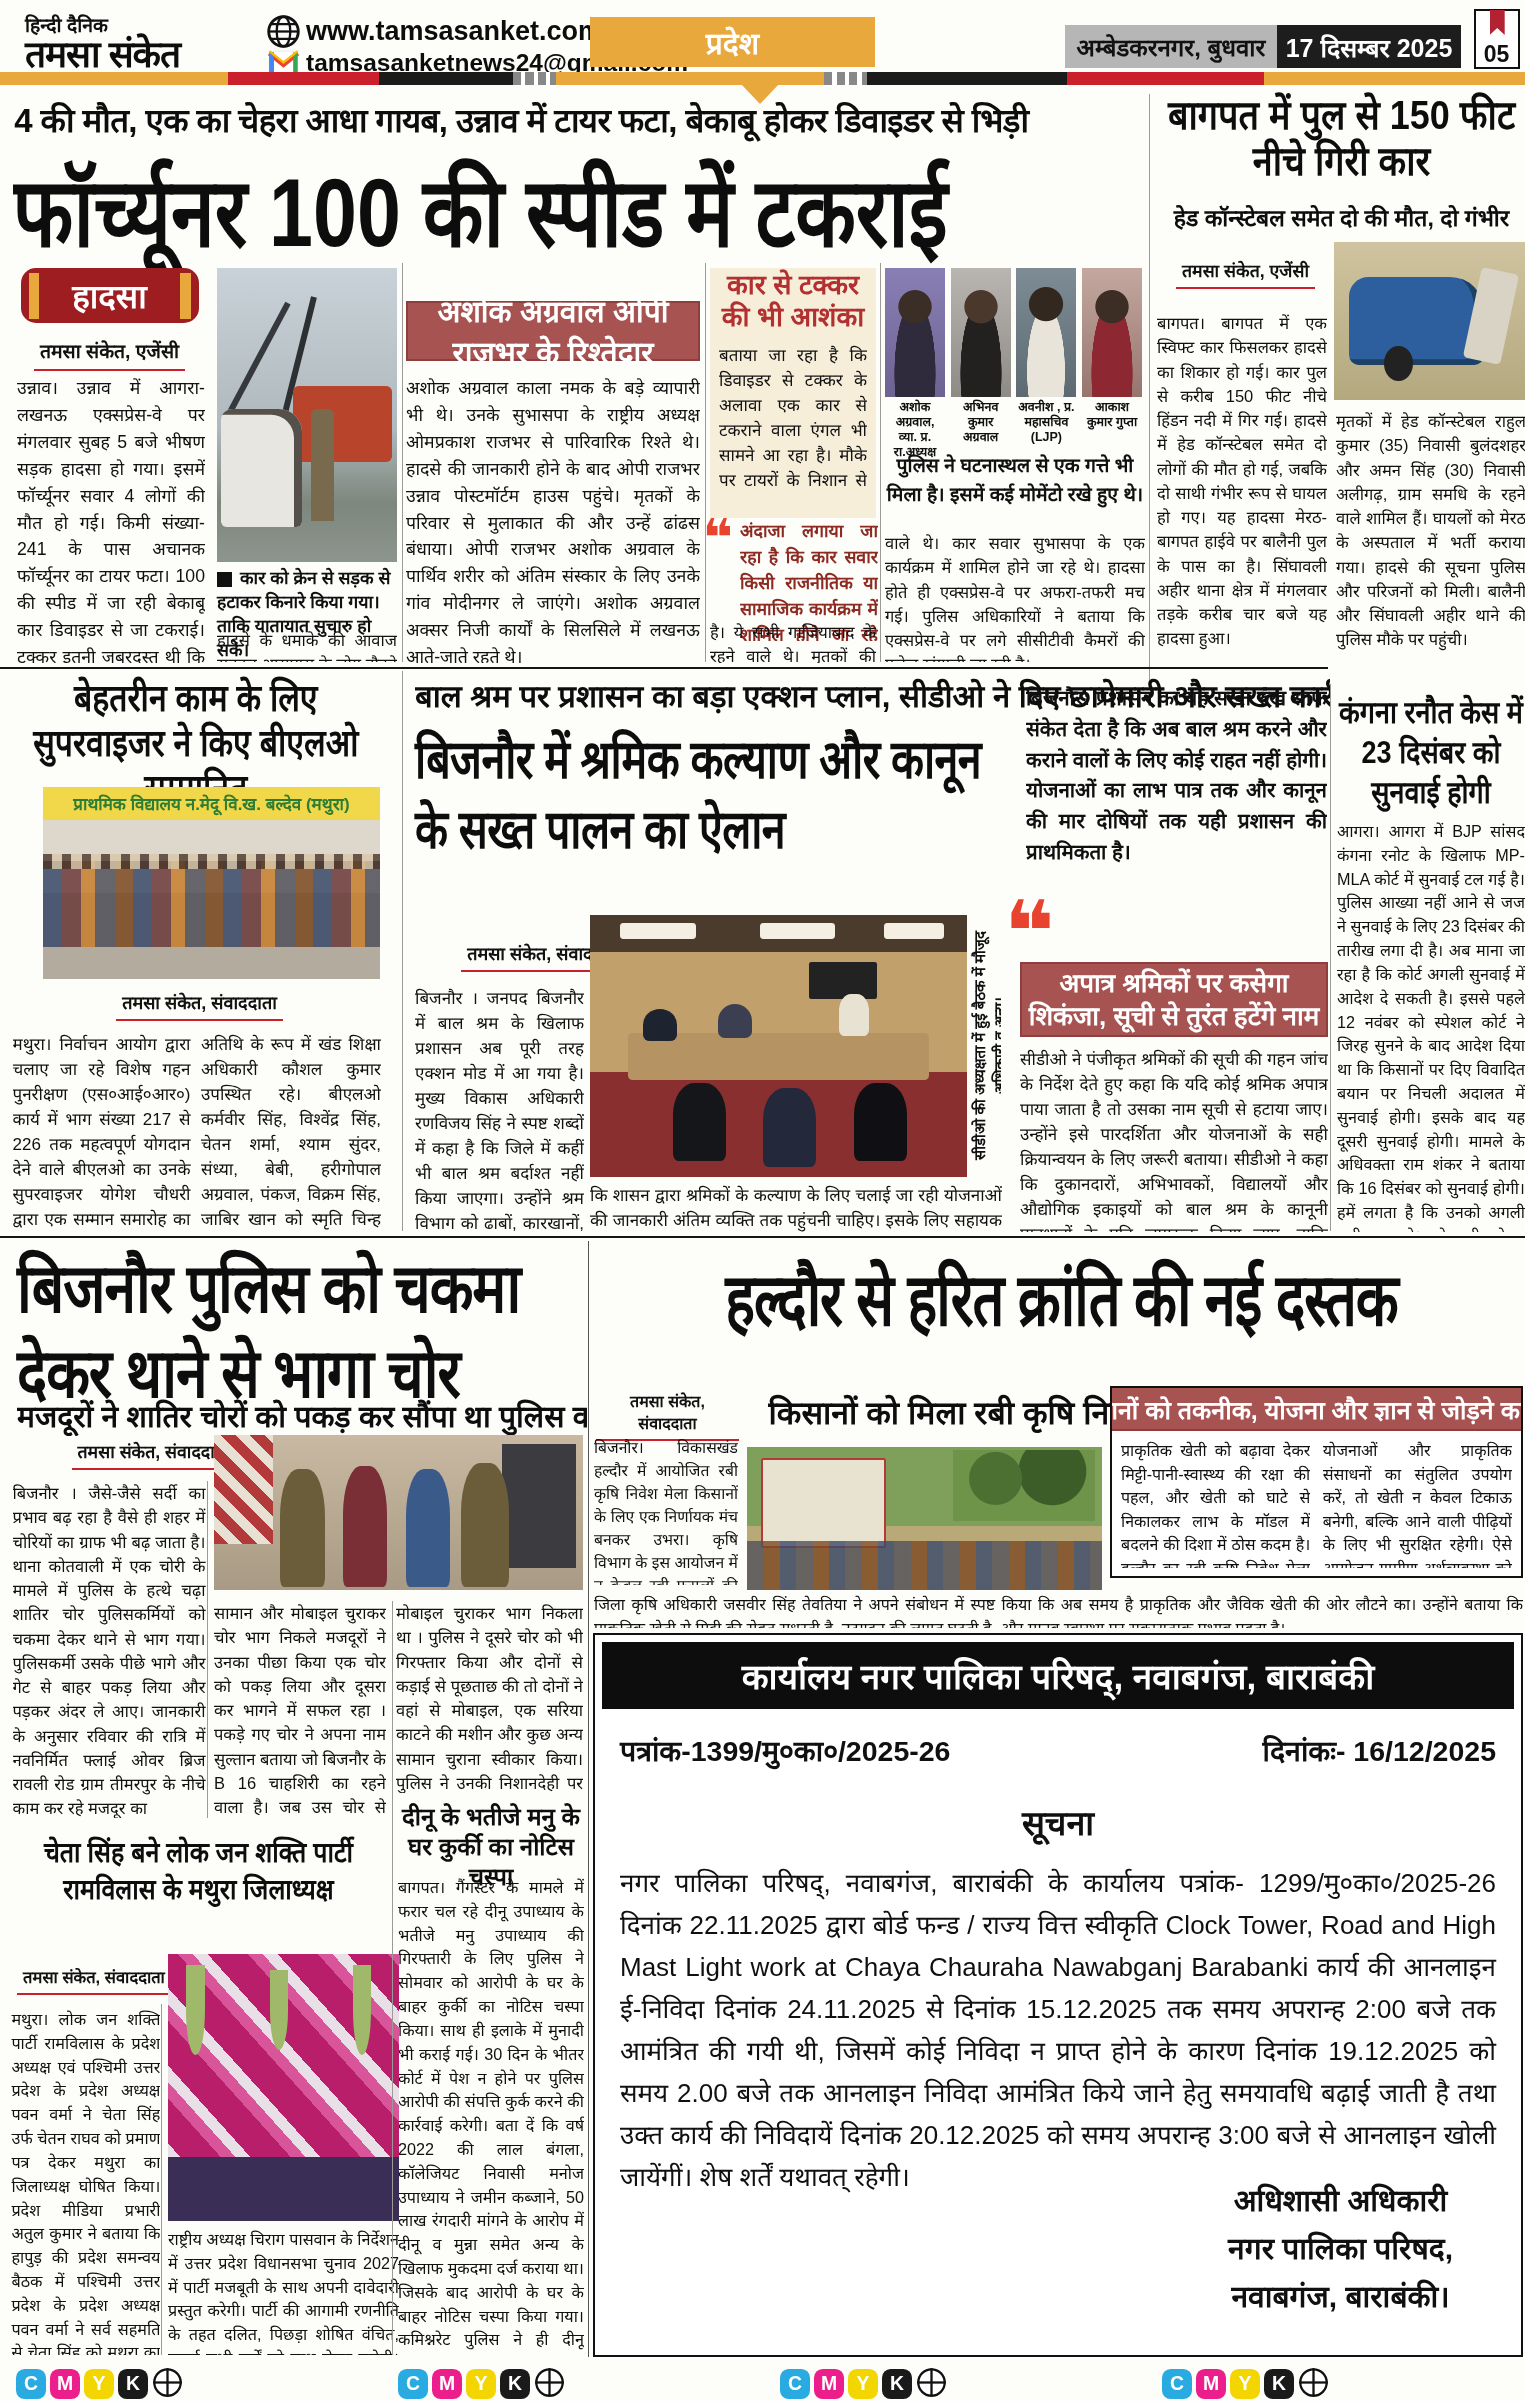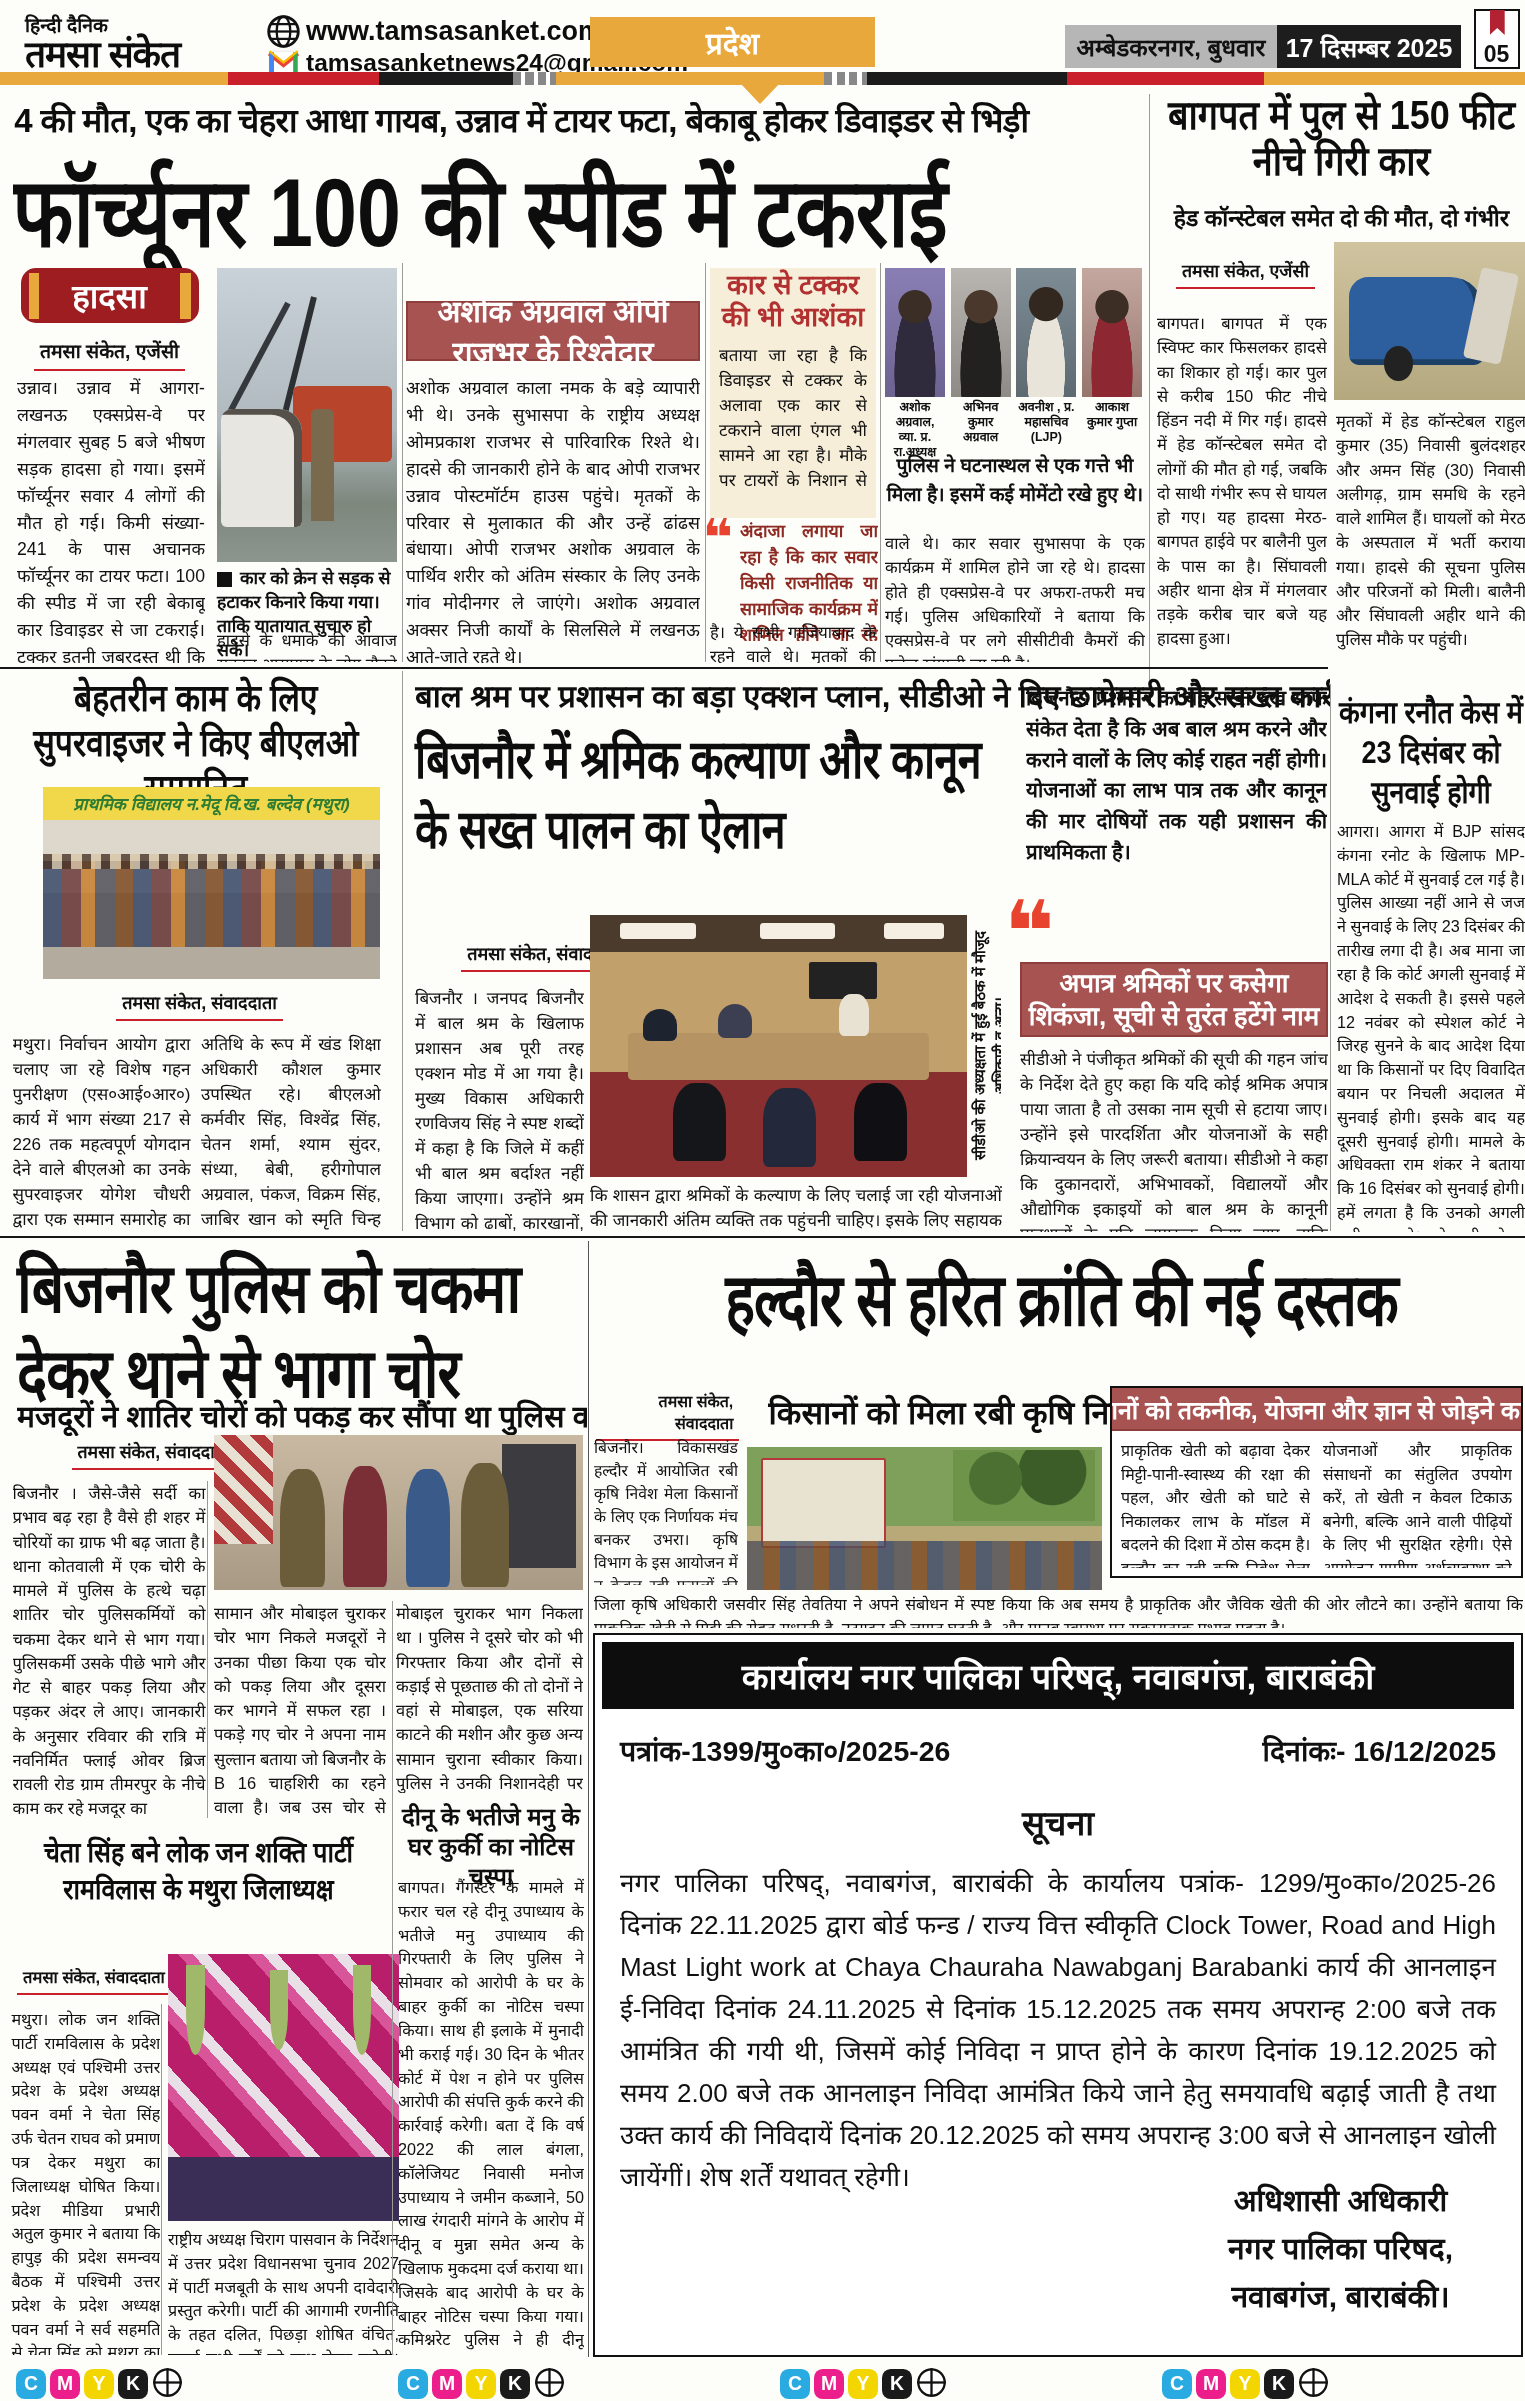--- a/index.html
+++ b/index.html
@@ -2,21 +2,21 @@
 <html lang="hi" style="font-size:9px"><head>
 <meta charset="utf-8">
 <style>
   html,body{margin:0;padding:0;background:#e8e8e4;}
   #page{position:relative;width:1526px;height:2401px;background:#fdfdfa;color:#101010;
         font-family:"Liberation Sans","DejaVu Sans",sans-serif;overflow:hidden;}
   .abs{position:absolute;box-sizing:border-box;}
   .jtext{font-size:17px;line-height:1.47;text-align:justify;overflow:hidden;}
   .hl{font-weight:900;color:#0d0d0d;}
   .byline{font-weight:bold;text-align:center;color:#111;}
-  .byline .bl-in{display:inline-block;border-bottom:2.9px solid #c9202b;padding:0 5.7px 4.6px;text-align:right;}
+  .byline .bl-in{display:inline-block;border-bottom:2.9px solid #c9202b;padding:0 5.7px 4.6px;}
   .photo{overflow:hidden;position:absolute;background:#b9b4a8;}
   .pp{position:absolute;}
   .vline{position:absolute;width:1.1px;background:#9a9a96;}
   .hline{position:absolute;height:1.7px;background:#161616;}
   .redbox-head{background:#a65352;border:2.3px solid #8e3e3d;color:#fff;font-weight:900;
                display:flex;align-items:center;justify-content:center;text-align:center;}
   .creambox{background:#f7eeda;}
   .caption-bullet{display:inline-block;width:15px;height:15px;background:#111;margin-right:8px;vertical-align:middle;}
   .cmyk-letter{display:inline-flex;width:30px;height:30px;border-radius:8.6px;color:#fff;font-weight:bold;
                font-size:19.4px;align-items:center;justify-content:center;margin-right:4px;}
@@ -143,21 +143,21 @@
   <div class="abs jtext" style="left:885px;top:451px;width:260px;height:74px;font-size:19.4px;font-weight:bold;text-align:center;">पुलिस ने घटनास्थल से एक गत्ते भी मिला है। इसमें कई मोमेंटो रखे हुए थे।</div>
   <div class="abs jtext" style="left:885px;top:531px;width:260px;height:131px;font-size:16.5px;">वाले थे। कार सवार सुभासपा के एक कार्यक्रम में शामिल होने जा रहे थे। हादसा होते ही एक्सप्रेस-वे पर अफरा-तफरी मच गई। पुलिस अधिकारियों ने बताया कि एक्सप्रेस-वे पर लगे सीसीटीवी कैमरों की फुटेज खंगाली जा रही है।</div>
 
   <div class="vline" style="left:402px;top:263px;height:399px;"></div>
   <div class="vline" style="left:705px;top:263px;height:399px;"></div>
   <div class="vline" style="left:880px;top:263px;height:399px;"></div>
   <div class="vline" style="left:1149px;top:94px;height:587px;"></div>
   <div class="hline" style="left:0;top:667px;width:1328px;"></div>
 
   <div class="abs hl" style="left:10.3px;top:677px;width:371px;font-size:32px;line-height:1.18;text-align:center;transform:scaleY(1.18);transform-origin:center top;">बेहतरीन काम के लिए सुपरवाइजर ने किए बीएलओ सम्मानित</div>
-  <div class="photo" style="left:43px;top:787px;width:337px;height:192px;background:linear-gradient(#ddd8cb 0 55%,#b3ab9d 55% 100%);font-style:italic;">
+  <div class="photo" style="left:43px;top:787px;width:337px;height:192px;background:linear-gradient(#ddd8cb 0 55%,#b3ab9d 55% 100%);">
     <div class="pp" style="left:0;top:0;width:100%;height:33px;background:#f0d84a;color:#2e7d32;font-weight:900;font-size:17px;display:flex;align-items:center;justify-content:center;white-space:nowrap;overflow:hidden;">प्राथमिक विद्यालय न.मेदू वि.ख. बल्देव (मथुरा)</div>
     <div class="pp" style="left:0;top:74px;width:100%;height:86px;background:repeating-linear-gradient(90deg,#3a4a6b 0 19.4px,#6b3a3a 19.4px 38px,#c77f2e 38px 52px,#51515b 52px 73px,#7d4a22 73px 90px);opacity:.85;"></div>
     <div class="pp" style="left:0;top:67px;width:100%;height:15px;background:repeating-linear-gradient(90deg,#4a3428 0 9px,#d8c7a8 9px 19.4px);opacity:.8;"></div>
   </div>
   <div class="abs byline" style="left:97px;top:990px;width:205px;font-size:18px;"><span class="bl-in">तमसा संकेत, संवाददाता</span></div>
   <div class="abs jtext" style="left:12.5px;top:1033px;width:178px;height:198px;font-size:17px;">मथुरा। निर्वाचन आयोग द्वारा चलाए जा रहे विशेष गहन पुनरीक्षण (एस०आई०आर०) कार्य में भाग संख्या 217 से 226 तक महत्वपूर्ण योगदान देने वाले बीएलओ का उनके सुपरवाइजर योगेश चौधरी द्वारा एक सम्मान समारोह का आयोजन कर सभी बीएलओ को सम्मानित किया गया। बलदेव के प्राथमिक विद्यालय नगला मेदू के प्रांगण में सम्मान समारोह का आयोजन किया गया। जिसमें मुख्य</div>
   <div class="abs jtext" style="left:201px;top:1033px;width:180px;height:198px;font-size:17px;">अतिथि के रूप में खंड शिक्षा अधिकारी कौशल कुमार उपस्थित रहे। बीएलओ कर्मवीर सिंह, विश्वेंद्र सिंह, चेतन शर्मा, श्याम सुंदर, संध्या, बेबी, हरीगोपाल अग्रवाल, पंकज, विक्रम सिंह, जाबिर खान को स्मृति चिन्ह भेंट कर सम्मानित किया। इस अवसर पर सुपरवाइजर योगेश चौधरी का भी सम्मान किया गया। कार्यक्रम में समाजसेवी उमेश चौधरी, करतार सिंह, चंद्रभान सिंह, च��द्रकांत शर्मा, देवेंद्र सिंह, सुजीत वर्मा आदि प्रमुख रूप से उपस्थित रहे।</div>
 
   <div class="abs hl" style="left:415px;top:674px;width:915px;font-size:31px;white-space:nowrap;overflow:hidden;">बाल श्रम पर प्रशासन का बड़ा एक्शन प्लान, सीडीओ ने दिए छापेमारी और सख्त कार्रवाई के निर्देश</div>
   <div class="abs hl" style="left:415px;top:725px;width:593px;font-size:43px;line-height:1.3;transform:scaleY(1.25);transform-origin:left top;letter-spacing:-0.6px;">बिजनौर में श्रमिक कल्याण और कानून के सख्त पालन का ऐलान</div>

